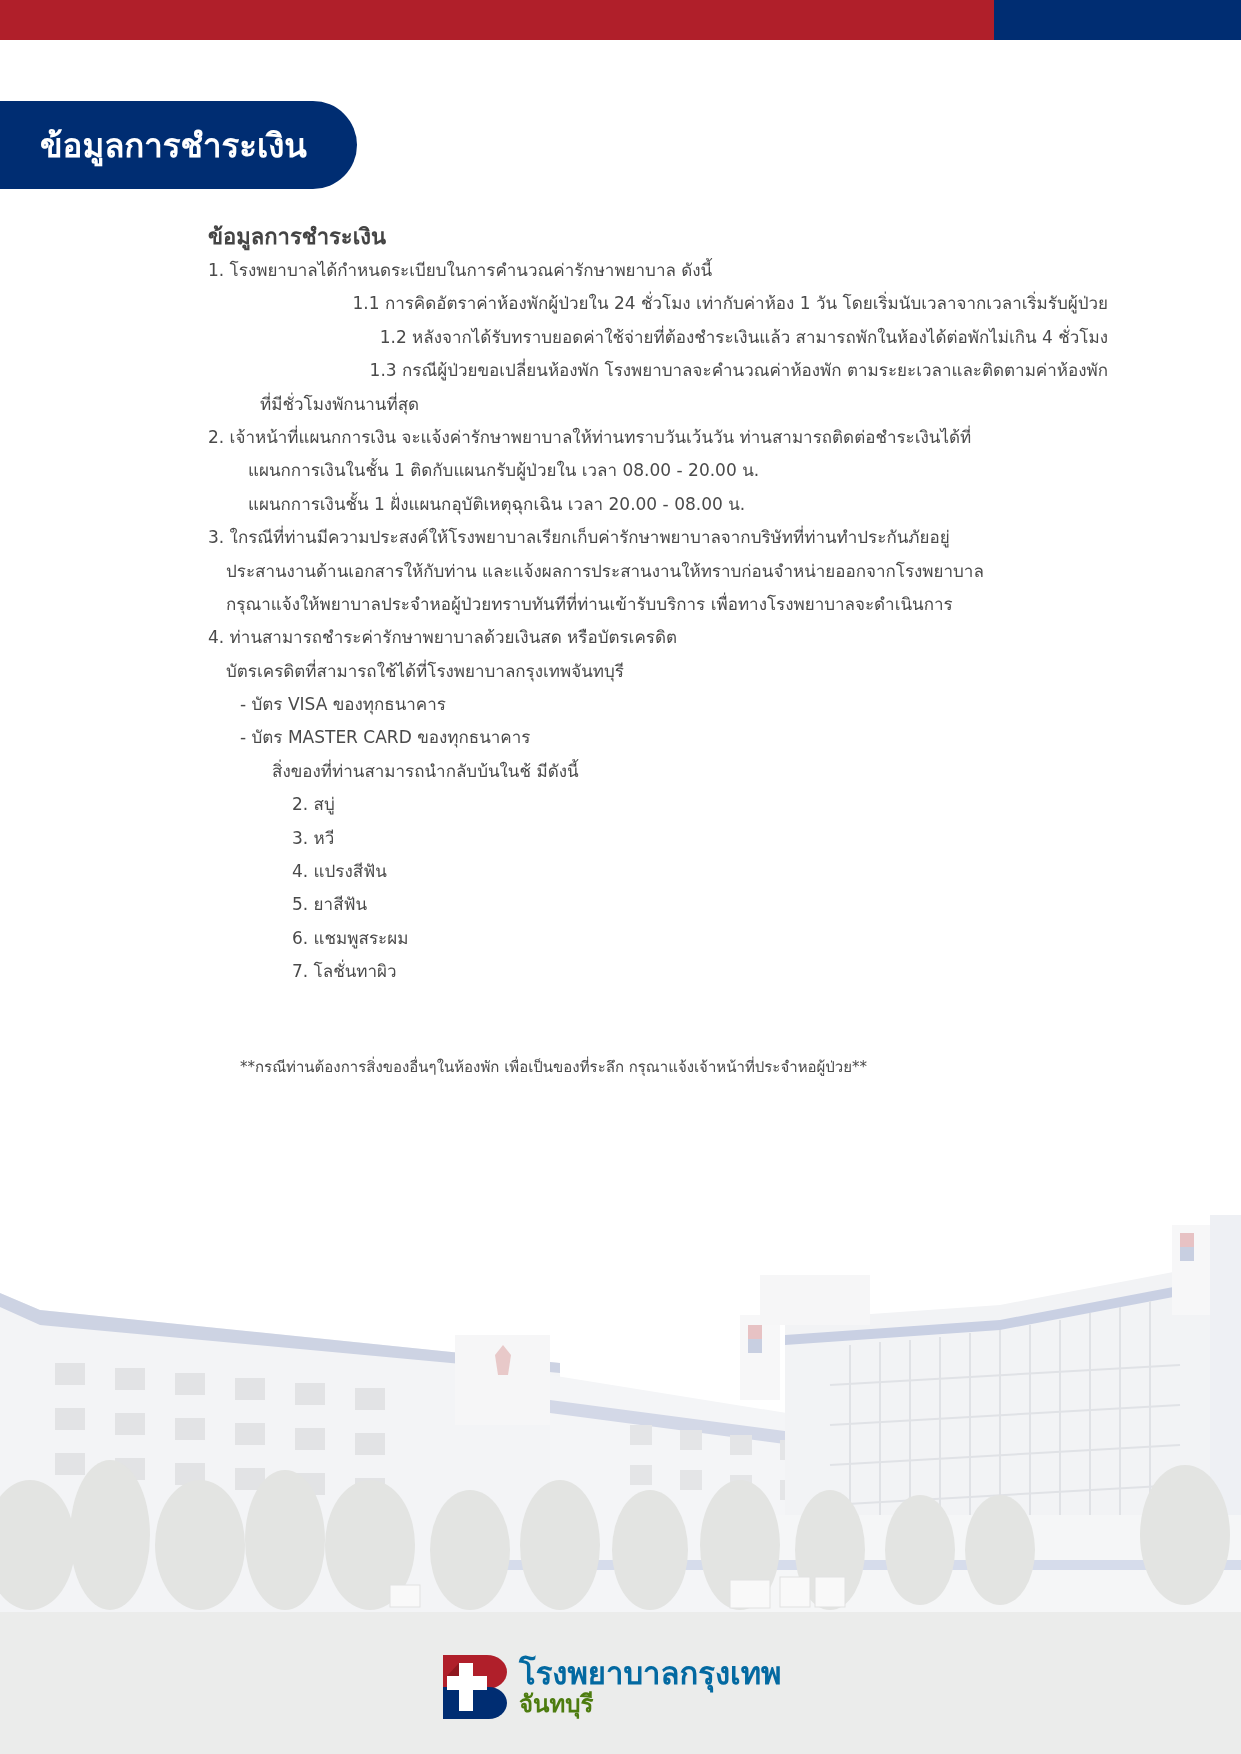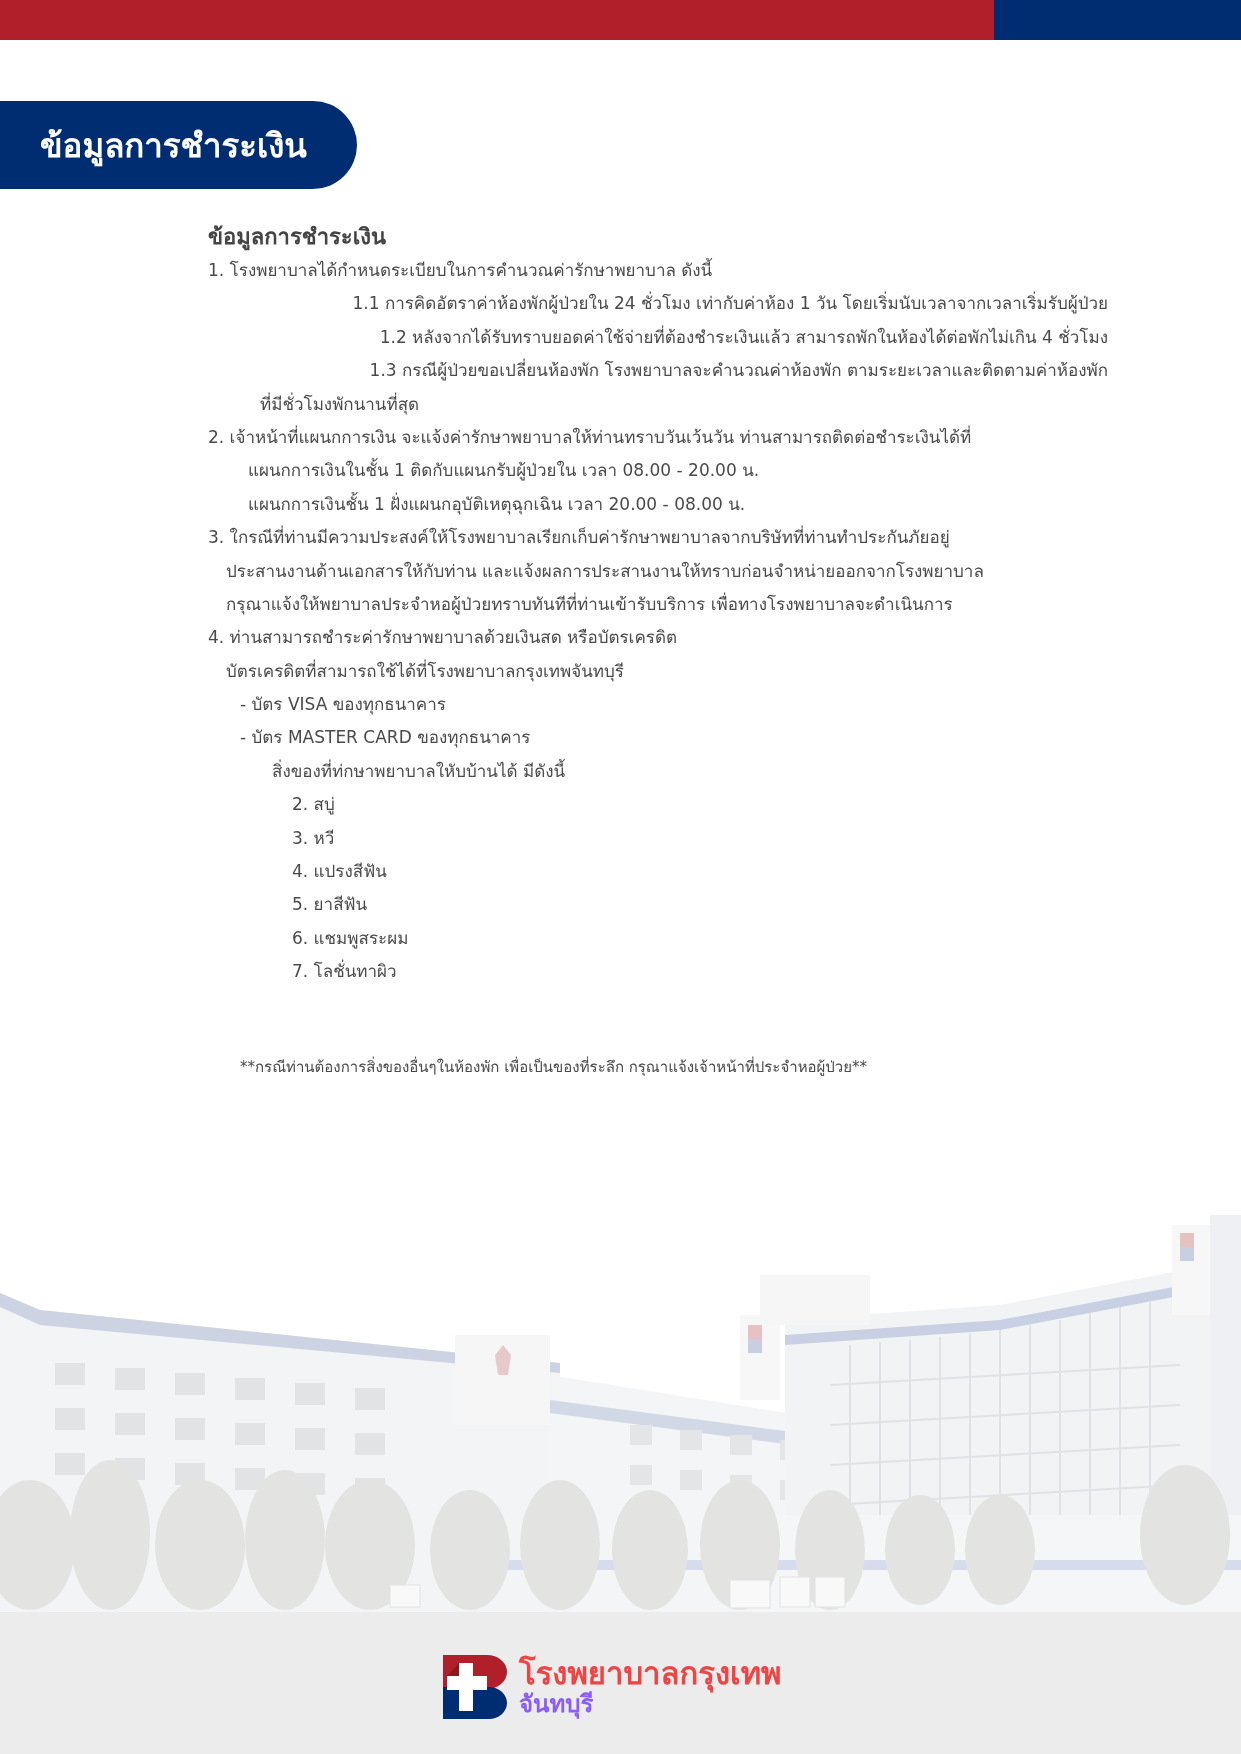--- a/index.html
+++ b/index.html
@@ -25,22 +25,22 @@
   .i2 { padding-left:52px; }
   .i2b { padding-left:40px; }
   .i3 { padding-left:32px; }
   .i4 { padding-left:64px; }
   .i5 { padding-left:84px; }
   .note { position:absolute; left:240px; top:1055px; font-size:15px; color:#4a4a4a; white-space:nowrap; }
   .building { position:absolute; left:0; top:1215px; width:1241px; height:397px; }
   .footer { position:absolute; left:0; top:1612px; width:1241px; height:142px; background:#ebeceb; }
   .logo { position:absolute; left:443px; top:1655px; display:flex; align-items:center; }
   .logo-text { margin-left:12px; }
-  .logo-main { font-size:31px; font-weight:bold; color:#ef4444; line-height:34px; }
-  .logo-sub { font-size:24px; font-weight:bold; color:#8b5cf6; line-height:28px; }
+  .logo-main { font-size:31px; font-weight:bold; color:#0369a1; line-height:34px; }
+  .logo-sub { font-size:24px; font-weight:bold; color:#4d7c0f; line-height:28px; }
 </style>
 </head>
 <body>
 
 <div class="topbar">
   <div class="red"></div>
   <div class="navy"></div>
 </div>
 
 <div class="title-pill">ข้อมูลการชำระเงิน</div>
@@ -55,21 +55,21 @@
   <div class="line i0">2. เจ้าหน้าที่แผนกการเงิน จะแจ้งค่ารักษาพยาบาลให้ท่านทราบวันเว้นวัน ท่านสามารถติดต่อชำระเงินได้ที่</div>
   <div class="line i2b">แผนกการเงินในชั้น 1 ติดกับแผนกรับผู้ป่วยใน เวลา 08.00 - 20.00 น.</div>
   <div class="line i2b">แผนกการเงินชั้น 1 ฝั่งแผนกอุบัติเหตุฉุกเฉิน เวลา 20.00 - 08.00 น.</div>
   <div class="line i0">3. ใกรณีที่ท่านมีความประสงค์ให้โรงพยาบาลเรียกเก็บค่ารักษาพยาบาลจากบริษัทที่ท่านทำประกันภัยอยู่</div>
   <div class="line i1b">ประสานงานด้านเอกสารให้กับท่าน และแจ้งผลการประสานงานให้ทราบก่อนจำหน่ายออกจากโรงพยาบาล</div>
   <div class="line i1b">กรุณาแจ้งให้พยาบาลประจำหอผู้ป่วยทราบทันทีที่ท่านเข้ารับบริการ เพื่อทางโรงพยาบาลจะดำเนินการ</div>
   <div class="line i0">4. ท่านสามารถชำระค่ารักษาพยาบาลด้วยเงินสด หรือบัตรเครดิต</div>
   <div class="line i1b">บัตรเครดิตที่สามารถใช้ได้ที่โรงพยาบาลกรุงเทพจันทบุรี</div>
   <div class="line i3">- บัตร VISA ของทุกธนาคาร</div>
   <div class="line i3">- บัตร MASTER CARD ของทุกธนาคาร</div>
-  <div class="line i4">สิ่งของที่ท่กษาพยาบาลใหับบ้านได้ มีดังนี้</div>
+  <div class="line i4">สิ่งของที่ท่านสามารถนำกลับบ้นในช้ มีดังนี้</div>
   <div class="line i5">2. สบู่</div>
   <div class="line i5">3. หวี</div>
   <div class="line i5">4. แปรงสีฟัน</div>
   <div class="line i5">5. ยาสีฟัน</div>
   <div class="line i5">6. แชมพูสระผม</div>
   <div class="line i5">7. โลชั่นทาผิว</div>
 </div>
 
 <div class="note">**กรณีท่านต้องการสิ่งของอื่นๆในห้องพัก เพื่อเป็นของที่ระลึก กรุณาแจ้งเจ้าหน้าที่ประจำหอผู้ป่วย**</div>
 

